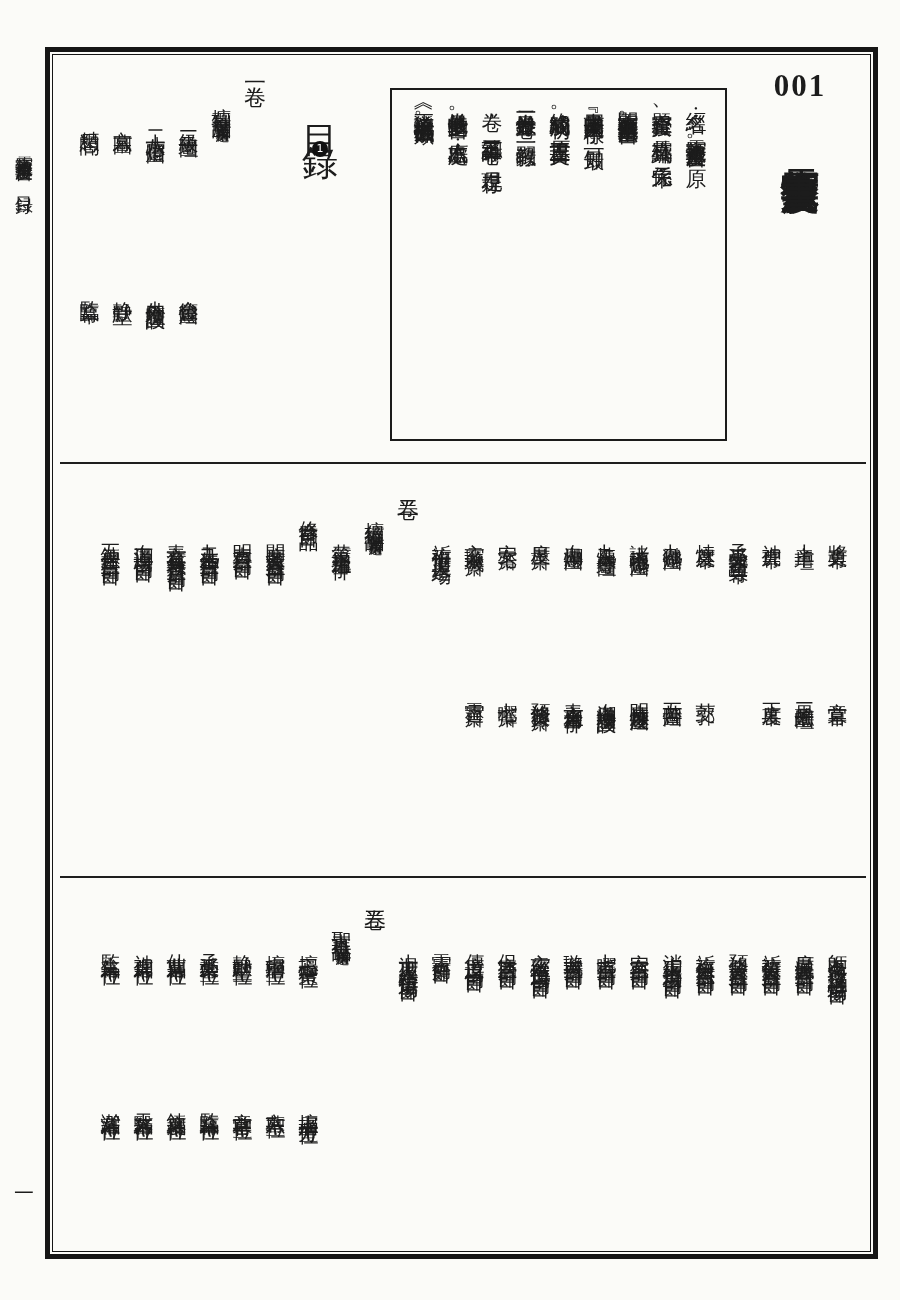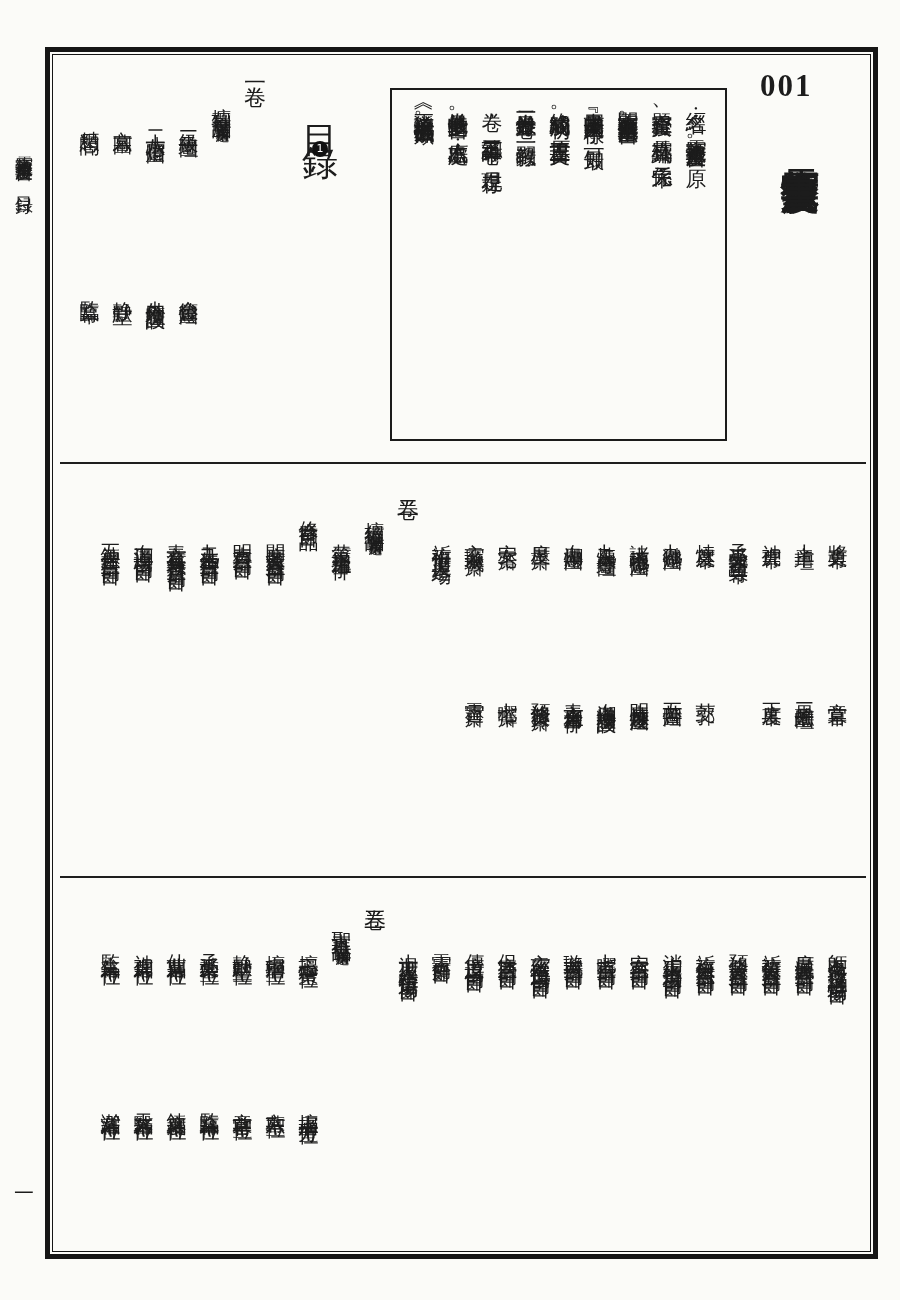--- a/index.html
+++ b/index.html
@@ -26,21 +26,21 @@
   .margin-title{
     position:absolute;left:11px;top:142px;
     font-size:18px;letter-spacing:1px;line-height:26px;
   }
   .margin-gap{display:inline-block;width:1px;height:32px;}
   .page-number{position:absolute;left:14px;top:1180px;font-size:20px;}
 
   
   .folio{
     position:absolute;left:760px;top:68px;width:80px;
-    font-size:31px;letter-spacing:2px;text-align:left;font-weight:bold;
+    font-size:31px;letter-spacing:2px;text-align:center;font-weight:bold;
   }
   .main-title{
     position:absolute;left:779px;top:138px;
     font-size:38px;letter-spacing:1px;line-height:42px;font-weight:bold;
   }
 
   
   .notebox{
     position:absolute;left:390px;top:88px;width:337px;height:353px;
     border:2px solid #1b1b1b;box-sizing:border-box;padding:6px 13px;

